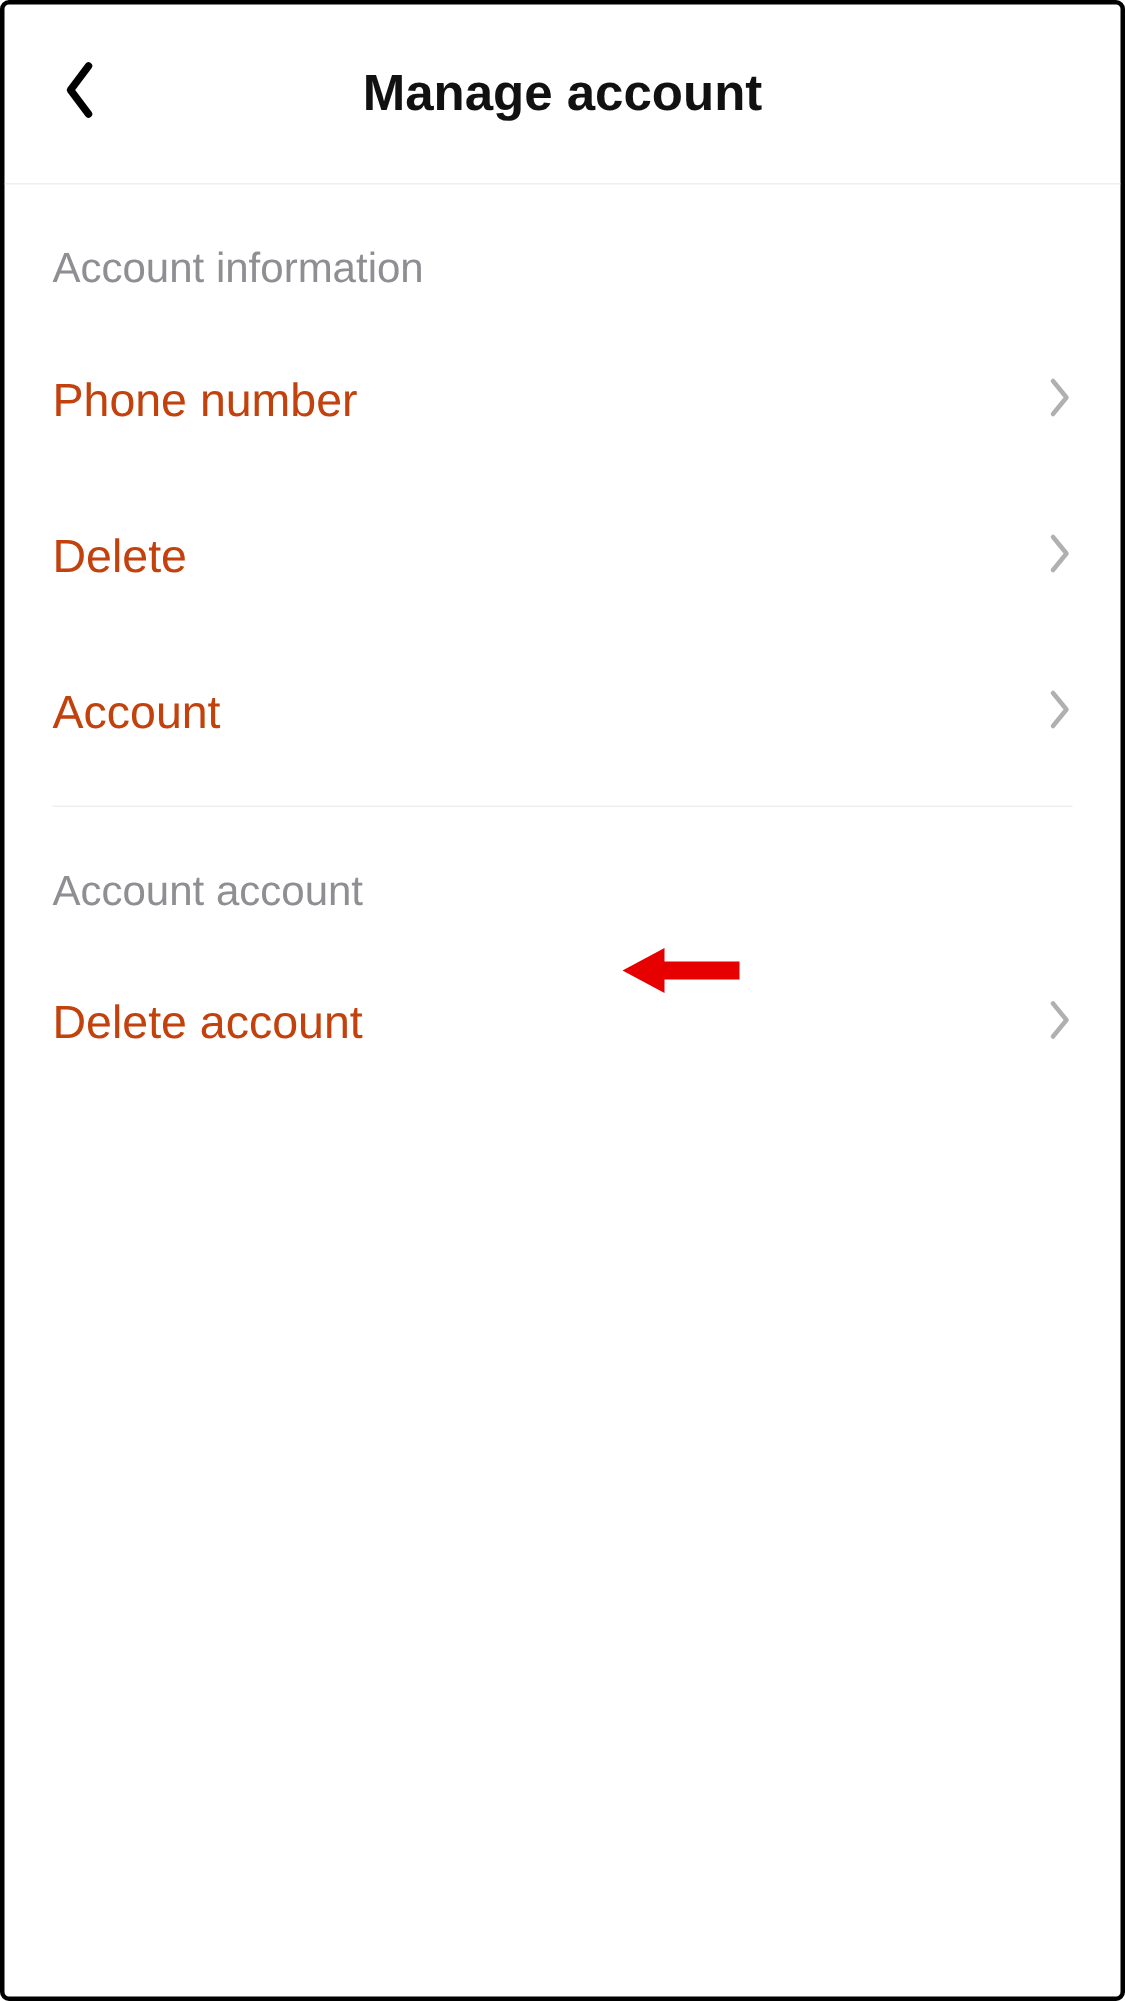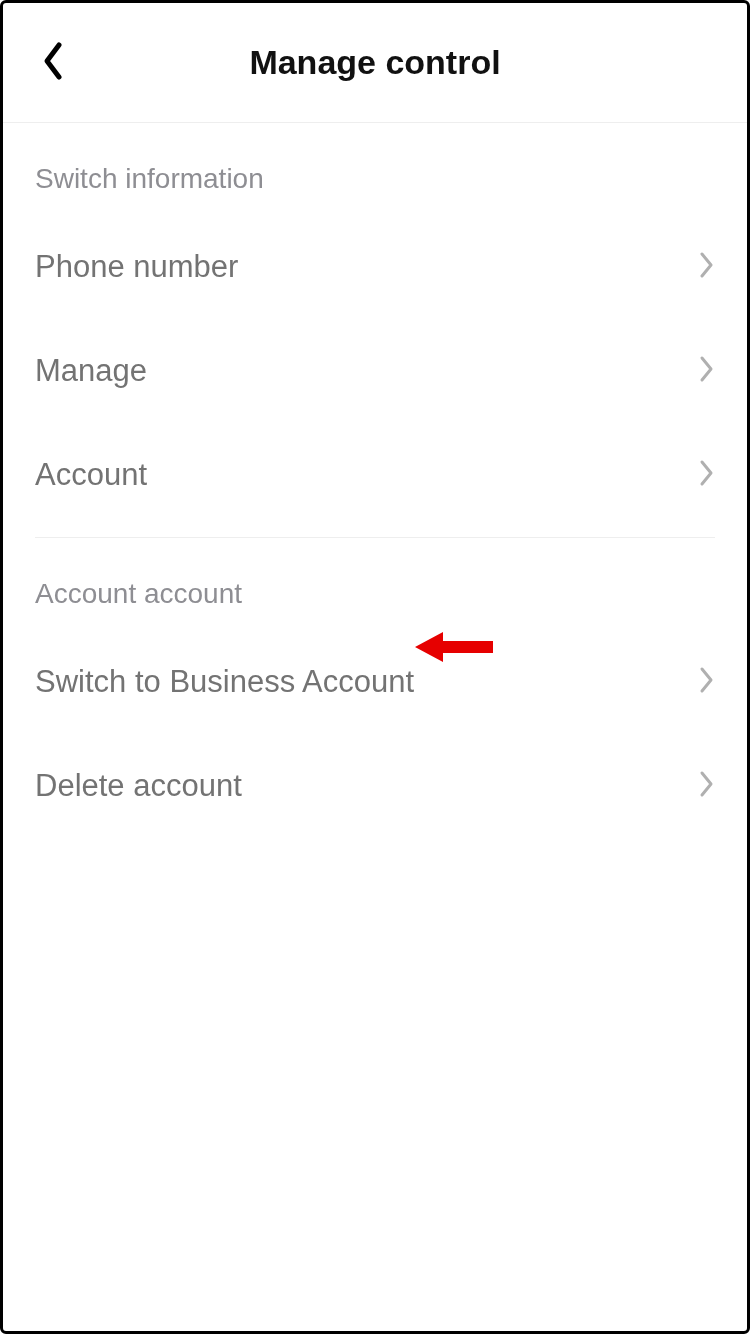--- a/index.html
+++ b/index.html
@@ -56,21 +56,21 @@
     }
     .row {
       display: flex;
       align-items: center;
       justify-content: space-between;
       height: 104px;
       cursor: pointer;
     }
     .row-label {
       font-size: 31px;
-      color: #737373;
+      color: #c2410c;
       font-weight: 400;
       text-align: right;
     }
     .chevron {
       flex-shrink: 0;
     }
     .chevron svg {
       width: 16px;
       height: 28px;
     }
@@ -90,37 +90,37 @@
 <body>
 
 <div class="header">
   <div class="back-btn">
     <span>
       <svg viewBox="0 0 24 40" fill="none" stroke="#000" stroke-width="5" stroke-linecap="round" stroke-linejoin="round">
         <polyline points="18,4 6,20 18,36"></polyline>
       </svg>
     </span>
   </div>
-  <div class="title">Manage control</div>
+  <div class="title">Manage account</div>
 </div>
 
 <div class="section">
-  <div class="section-header">Switch information</div>
+  <div class="section-header">Account information</div>
 
   <div class="row">
     <span class="row-label">Phone number</span>
     <span class="chevron">
       <svg viewBox="0 0 16 28" fill="none" stroke="#b0b0b0" stroke-width="3" stroke-linecap="round" stroke-linejoin="round">
         <polyline points="3,3 12,14 3,25"></polyline>
       </svg>
     </span>
   </div>
 
   <div class="row">
-    <span class="row-label">Manage</span>
+    <span class="row-label">Delete</span>
     <span class="chevron">
       <svg viewBox="0 0 16 28" fill="none" stroke="#b0b0b0" stroke-width="3" stroke-linecap="round" stroke-linejoin="round">
         <polyline points="3,3 12,14 3,25"></polyline>
       </svg>
     </span>
   </div>
 
   <div class="row">
     <span class="row-label">Account</span>
     <span class="chevron">
@@ -129,28 +129,20 @@
       </svg>
     </span>
   </div>
 </div>
 
 <div class="divider"></div>
 
 <div class="section">
   <div class="section-header">Account account</div>
 
-  <div class="row">
-    <span class="row-label">Switch to Business Account</span>
-    <span class="chevron">
-      <svg viewBox="0 0 16 28" fill="none" stroke="#b0b0b0" stroke-width="3" stroke-linecap="round" stroke-linejoin="round">
-        <polyline points="3,3 12,14 3,25"></polyline>
-      </svg>
-    </span>
-  </div>
 
   <div class="row">
     <span class="row-label">Delete account</span>
     <span class="chevron">
       <svg viewBox="0 0 16 28" fill="none" stroke="#b0b0b0" stroke-width="3" stroke-linecap="round" stroke-linejoin="round">
         <polyline points="3,3 12,14 3,25"></polyline>
       </svg>
     </span>
   </div>
 </div>

